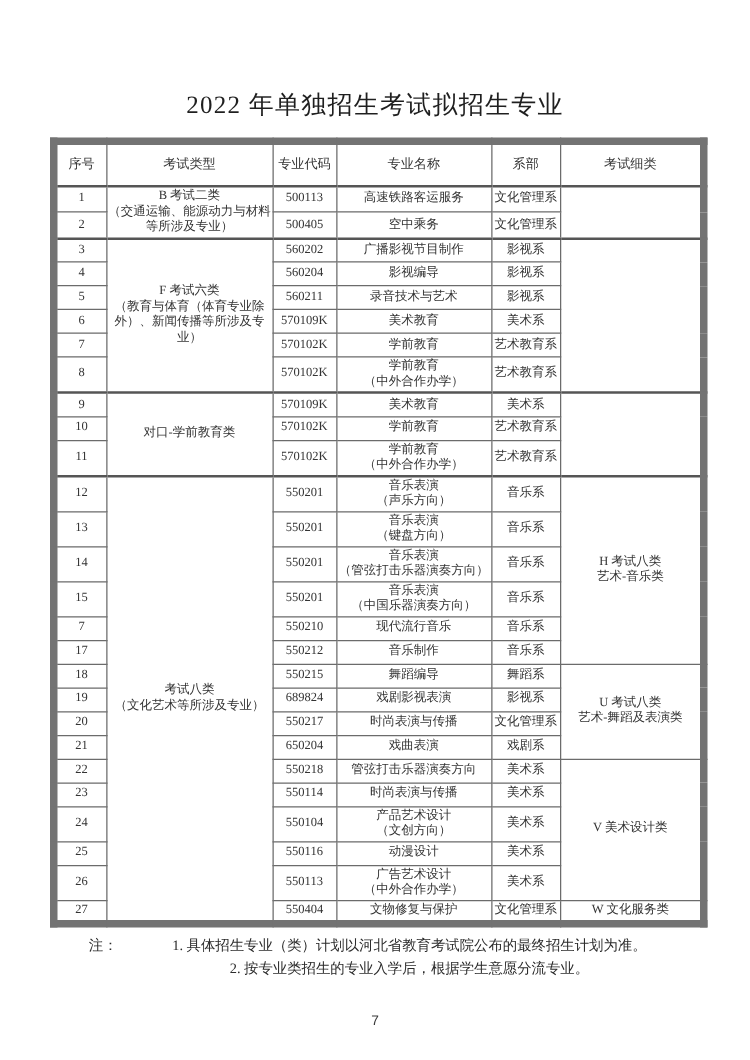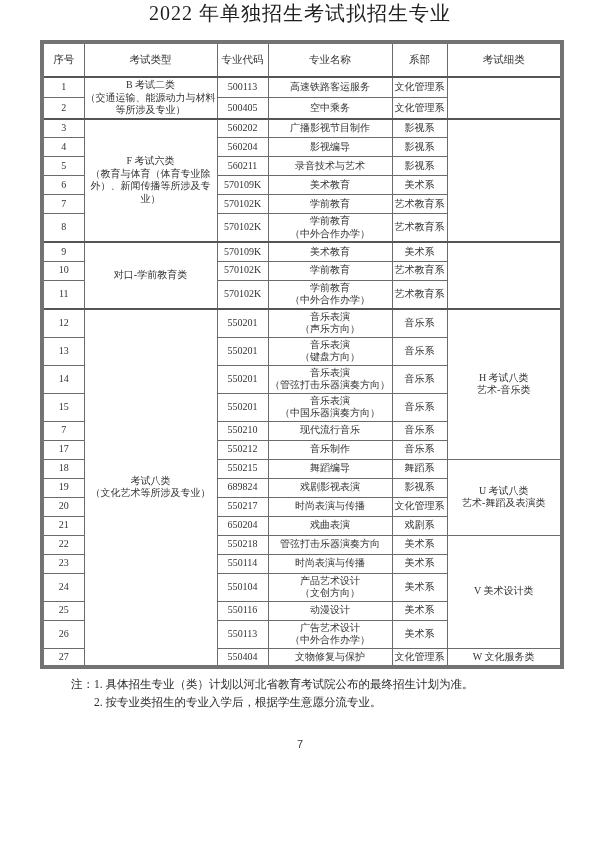--- a/index.html
+++ b/index.html
@@ -5,33 +5,34 @@
   html, body { margin: 0; padding: 0; background: #ffffff; }
   body {
     width: 600px; height: 848px;
     font-family: "Liberation Serif", "DejaVu Serif", serif;
     color: #2b2b2b;
     overflow: hidden;
   }
   .page { position: relative; width: 600px; height: 848px; background: #fff; }
 
   .doc-title {
+    padding-top: 70px;
     text-align: center;
     font-size: 20px;
     letter-spacing: 1px;
     color: #1f1f1f;
     white-space: nowrap;
   }
 
   table.majors {
     margin: 13px 0 0 40px;
     width: 520px;
     border-collapse: collapse;
     table-layout: fixed;
-    border: 4px solid #737373;
+    border: 6px solid #737373;
     font-size: 10px;
     line-height: 1.25;
   }
   col.c-no   { width: 42px; }
   col.c-type { width: 133px; }
   col.c-code { width: 51px; }
   col.c-name { width: 124px; }
   col.c-dept { width: 55px; }
   col.c-sub  { width: 115px; }
 
@@ -53,21 +54,21 @@
 
   .notes {
     margin: 7px 0 0 71px;
     width: 490px;
     font-size: 11.5px;
     line-height: 1.55;
     color: #2b2b2b;
     display: flex;
   }
   .notes .prefix { flex: 0 0 auto; }
-  .notes .note-lines { flex: 1 1 auto; }
+  .notes .note-lines { flex: 1 1 auto; text-align: center; }
 
   .page-number {
     margin-top: 26px;
     text-align: center;
     font-size: 11px;
     color: #3a3a3a;
     font-family: "Liberation Sans", sans-serif;
   }
 </style>
 </head>

